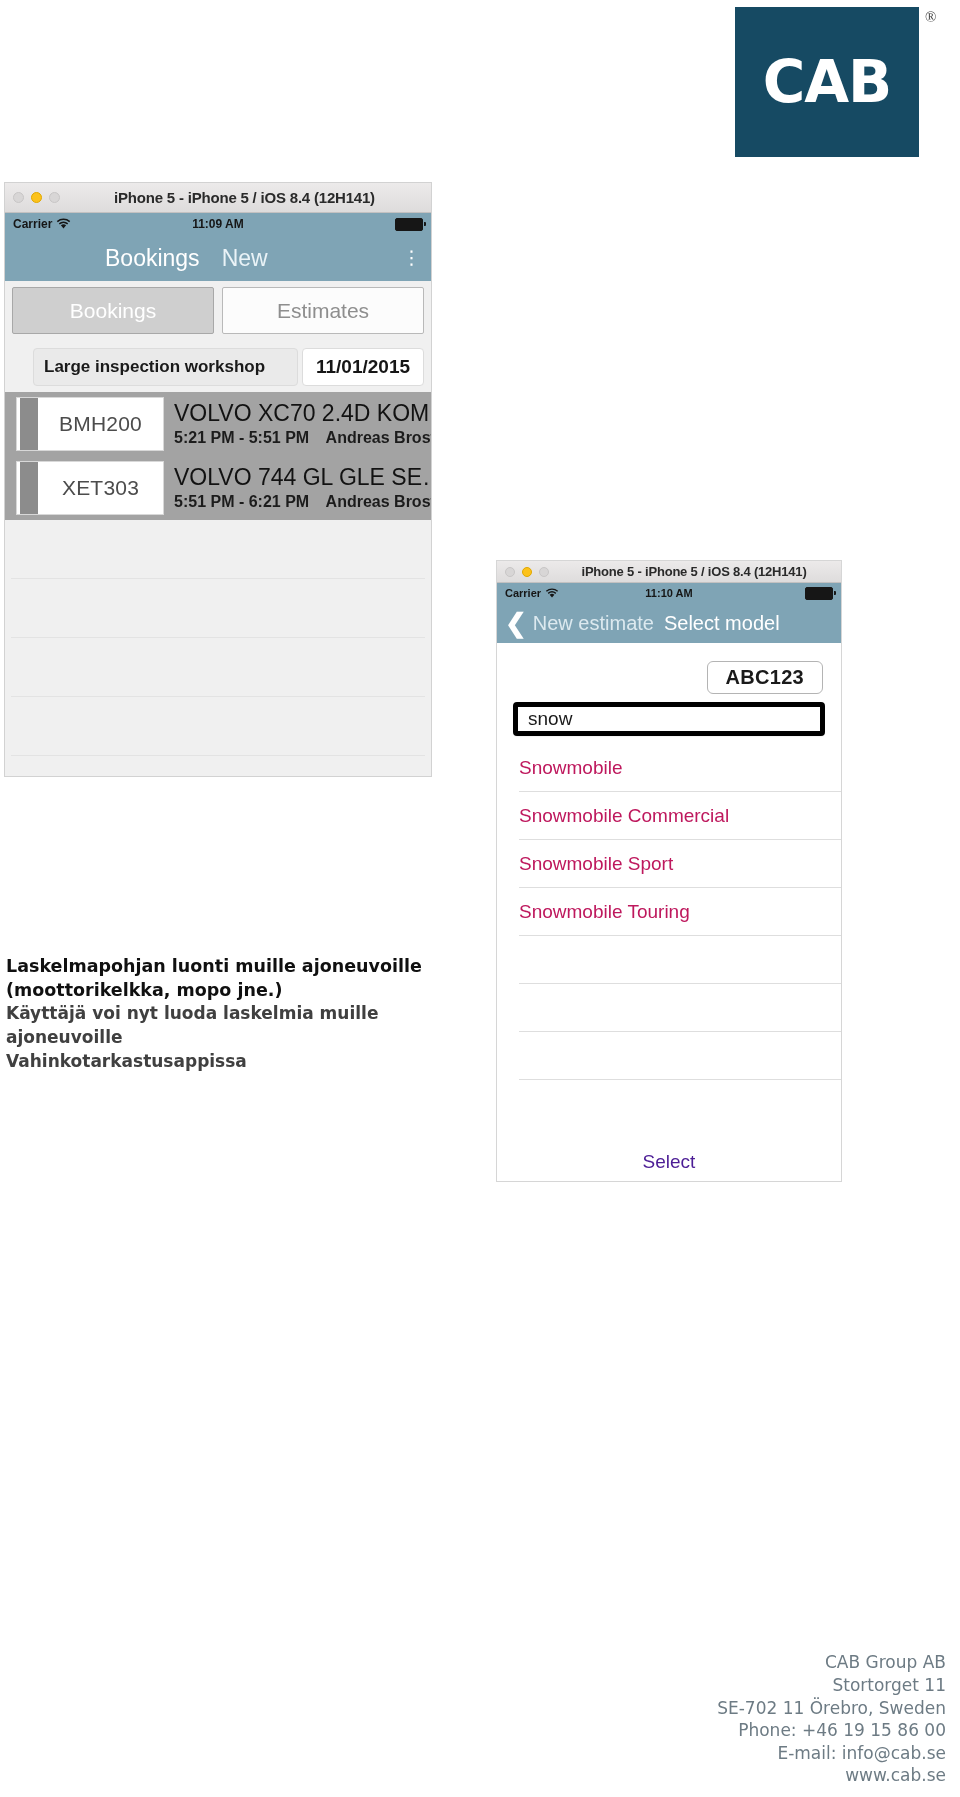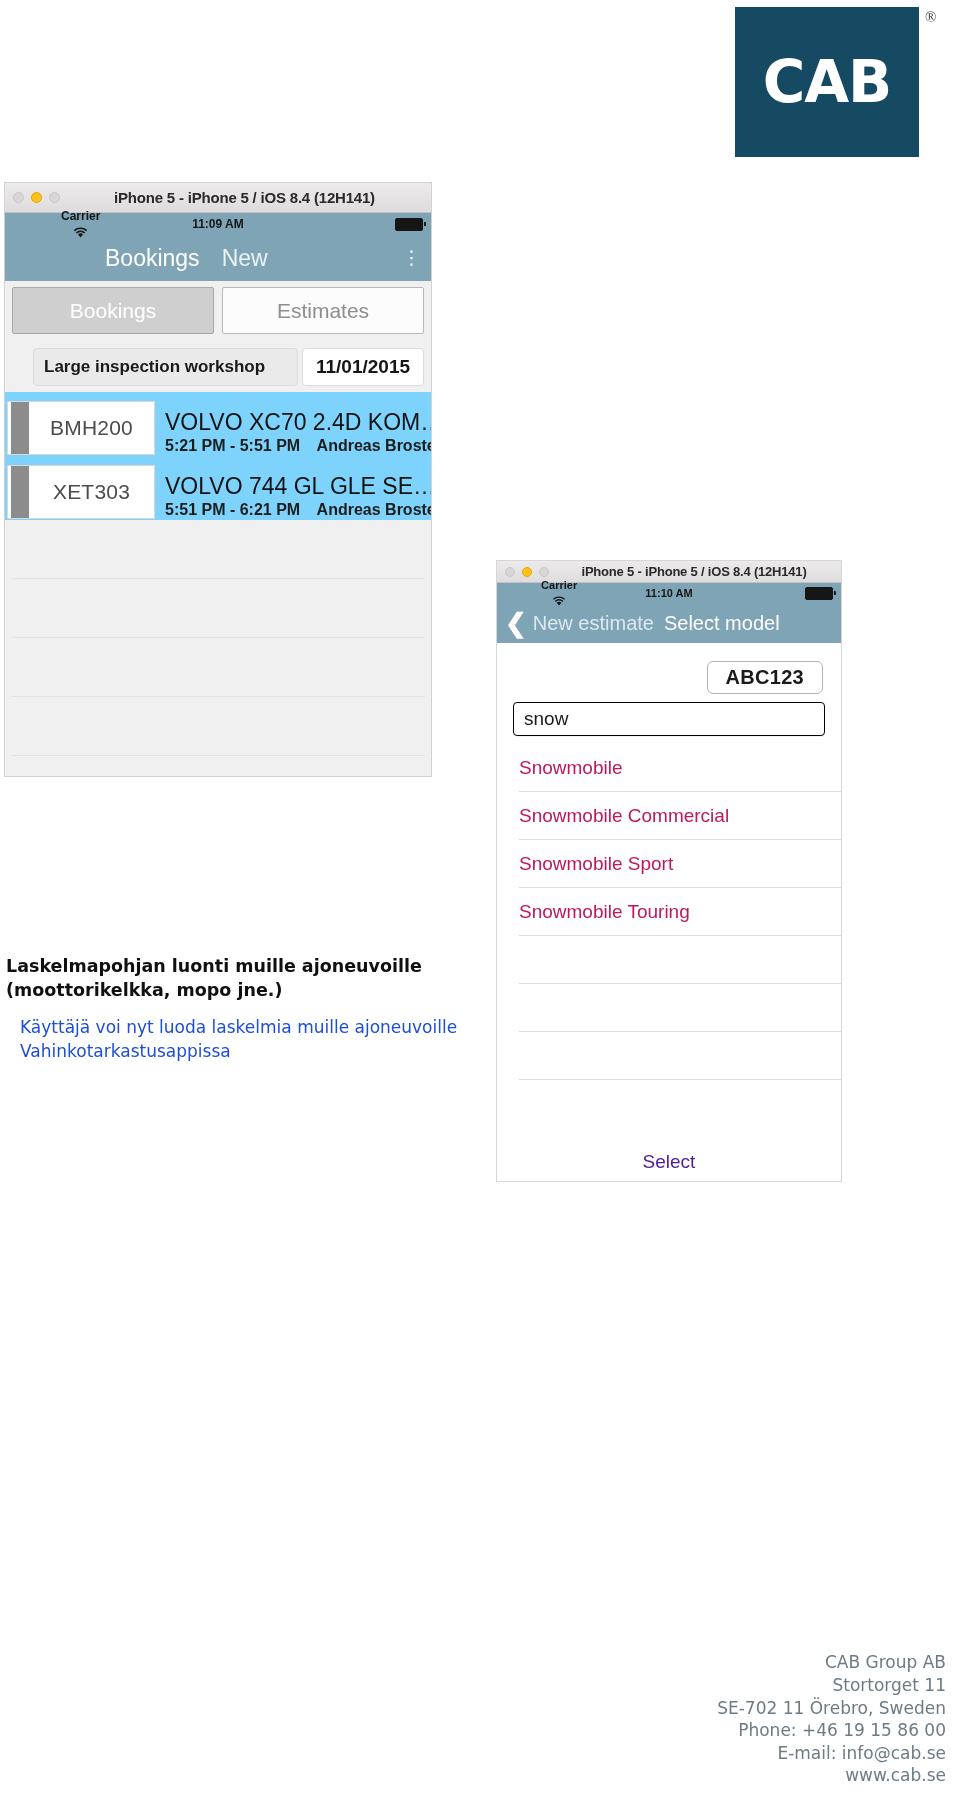--- a/index.html
+++ b/index.html
@@ -95,21 +95,21 @@
     height: 22px;
     background: #7fa4b5;
     display: flex;
     align-items: center;
     padding: 0 8px;
     box-sizing: border-box;
     font-size: 12px;
     font-weight: 700;
     color: #161616;
   }
-  .status-left { display: flex; align-items: center; gap: 4px; width: 33%; flex-direction: column; }
+  .status-left { display: flex; align-items: center; gap: 4px; width: 33%; }
   .status-center { width: 34%; text-align: center; }
   .status-right { width: 33%; text-align: right; display:flex; justify-content:flex-end; align-items:center;}
   .wifi-ico { font-size: 13px; line-height: 1; }
   .battery {
     width: 26px; height: 11px;
     border: 1px solid #161616;
     border-radius: 2px;
     position: relative;
     background: #161616;
   }
@@ -223,23 +223,23 @@
     align-items: center;
     justify-content: center;
     font-size: 19px;
     font-weight: 700;
     color: #161616;
     box-sizing: border-box;
   }
 
   .booking-row {
     display: flex;
-    align-items: flex-end;
-    background: #7dd3fc;
-    padding: 0 0 1px 2px;
+    align-items: center;
+    background: #a3a3a3;
+    padding: 0 0 1px 11px;
     height: 64px;
     box-sizing: border-box;
   }
   .reg-card {
     width: 148px;
     flex: 0 0 148px;
     background: #ffffff;
     border: 1px solid #d8d8d8;
     display: flex;
     align-items: center;
@@ -310,21 +310,21 @@
     border-radius: 6px;
     background: #ffffff;
     padding: 4px 18px;
     font-size: 20px;
     font-weight: 600;
     color: #1a1a1a;
     letter-spacing: 0.3px;
   }
   .search-field {
     margin: 8px 16px 0 16px;
-    border: 1px solid #000000;
+    border: 5px solid #000000;
     border-radius: 4px;
     background: #ffffff;
     height: 34px;
     display: flex;
     align-items: center;
     padding: 0 10px;
     font-size: 19px;
     color: #1a1a1a;
     box-sizing: border-box;
     box-shadow: 0 1px 1px rgba(0,0,0,0.05);
@@ -364,25 +364,25 @@
   #copy-heading {
     font-family: "DejaVu Sans", sans-serif;
     font-weight: 700;
     font-size: 17.5px;
     line-height: 1.35;
     color: #101010;
     margin: 0;
   }
   #copy-body {
     font-family: "DejaVu Sans", sans-serif;
-    font-weight: 400;
+    font-weight: 700;
     font-size: 17px;
     line-height: 1.4;
-    color: #1d4ed8;
-    margin: 14px;
+    color: #404040;
+    margin: 0;
   }
 
   
   #footer {
     position: absolute;
     right: 14px;
     bottom: 10px;
     text-align: right;
     color: #6d7b84;
     font-family: "DejaVu Sans", sans-serif;

